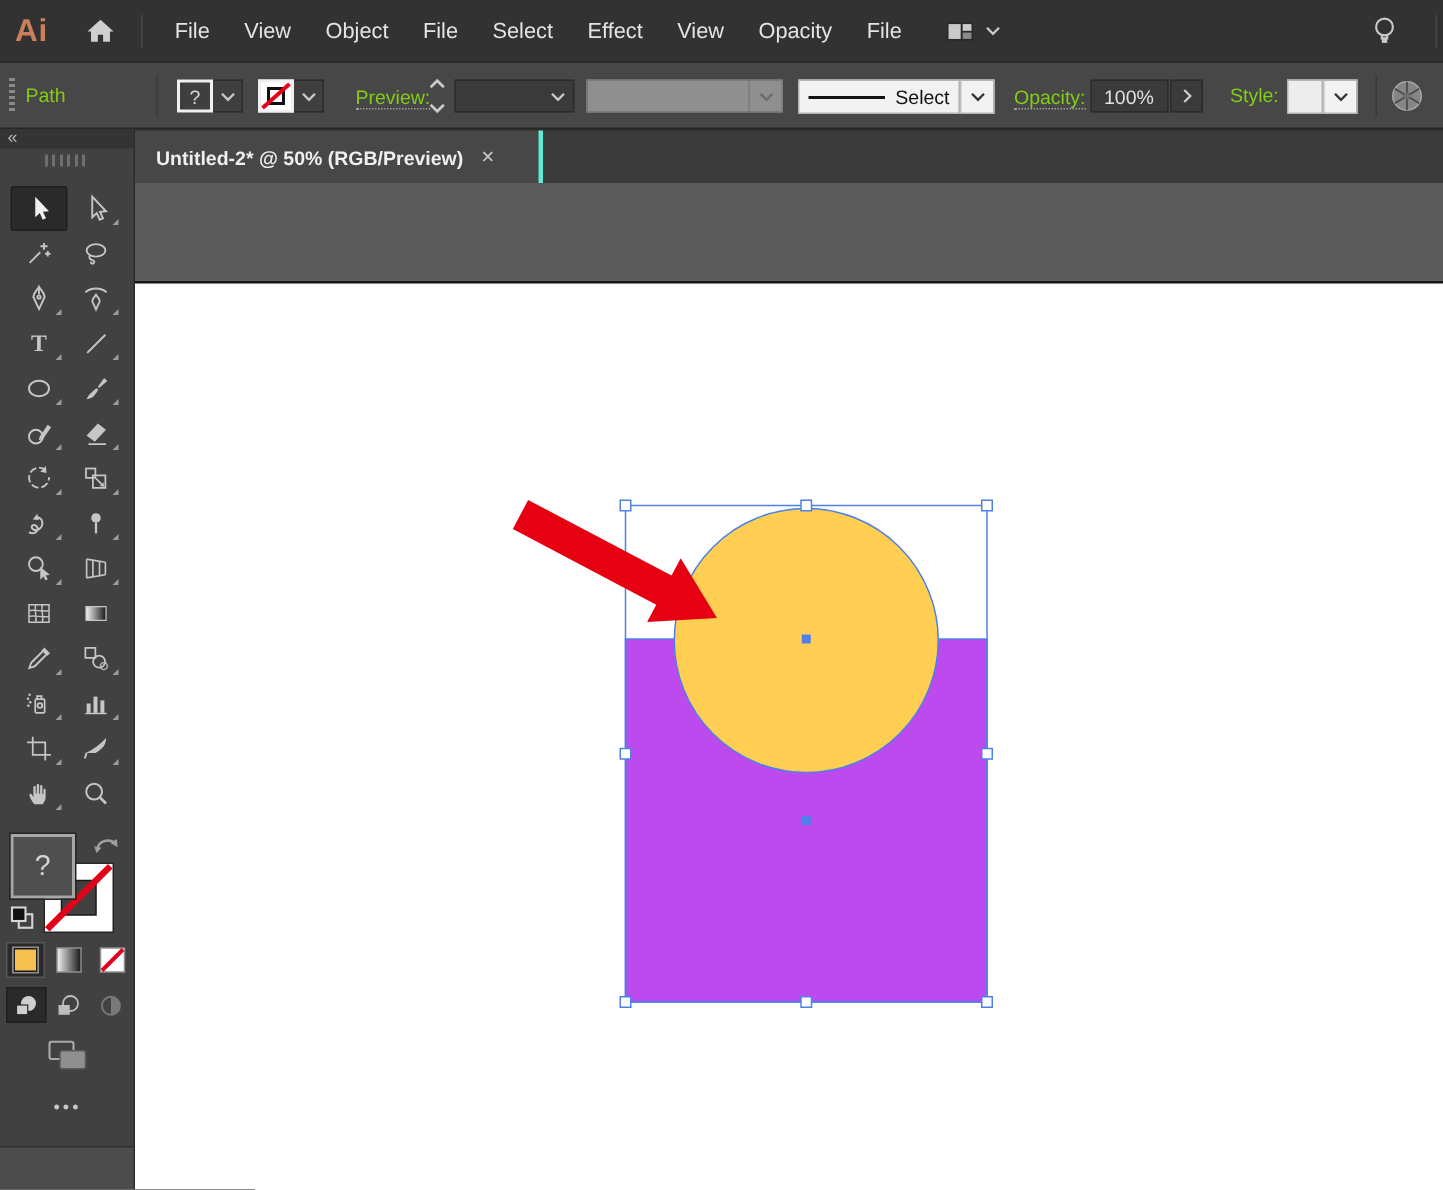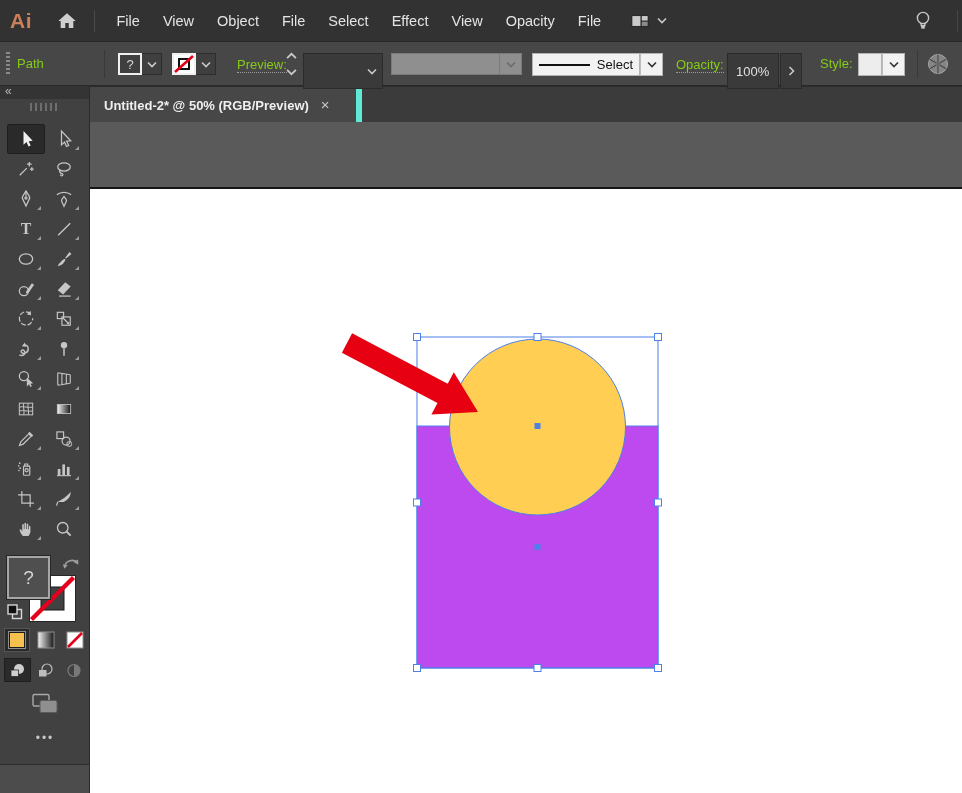--- a/index.html
+++ b/index.html
@@ -20,21 +20,21 @@
   .controlbar { position: relative; height: 44px; background: #474747; border-bottom: 1px solid #282828; }
   .cb-grip { position: absolute; left: 6px; top: 10px; width: 4px; height: 24px;
              background: repeating-linear-gradient(180deg,#8a8a8a 0 2px,transparent 2px 4px); }
   .cb-label { position: absolute; top: 0; height: 44px; line-height: 44px; font-size: 13px; color: #84cc16; }
   .dotted-u { border-bottom: 1px dotted #9d9d9d; line-height: 17px !important; top: 14px !important; height: 17px !important; }
   .cb-sep { position: absolute; top: 8px; width: 1px; height: 28px; background: #3a3a3a; }
   .swatch-combo { position: absolute; top: 11px; display: flex; }
   .swatch-box { width: 24px; height: 22px; background: #3f3f3f; border: 2px solid #f0f0f0; display: flex; align-items: center; justify-content: center; font-size: 13px; color: #d8d8d8; position: relative; }
   .swatch-box.white { background: #ffffff; }
   .chev-cell { width: 20px; height: 22px; background: #3f3f3f; border: 1px solid #2c2c2c; border-left: none; display: flex; align-items: center; justify-content: center; }
-  .dark-input { position: absolute; top: 11px; height: 36px; background: #3a3a3a; border: 1px solid #2b2b2b; color: #e0e0e0; font-size: 13px; display: flex; align-items: center; }
+  .dark-input { position: absolute; top: 11px; height: 22px; background: #3a3a3a; border: 1px solid #2b2b2b; color: #e0e0e0; font-size: 13px; display: flex; align-items: center; }
   .gray-combo { position: absolute; top: 11px; height: 22px; background: #8f8f8f; border: 1px solid #7a7a7a; display: flex; }
   .basic-combo { position: absolute; top: 11px; height: 23px; display: flex; }
   .basic-main { width: 108px; background: #f2f2f2; border: 1px solid #b3b3b3; display: flex; align-items: center; padding: 0 6px; gap: 7px; }
   .basic-line { flex: 1; height: 2px; background: #111; }
   .basic-label { font-size: 13px; color: #111; }
   .white-chev { width: 23px; background: #f2f2f2; border: 1px solid #b3b3b3; border-left: 1px solid #bdbdbd; display: flex; align-items: center; justify-content: center; }
   .stepper { position: absolute; top: 10px; width: 15px; height: 24px; display: flex; flex-direction: column; align-items: center; justify-content: space-between; }
 
   
   .main { display: flex; height: 707px; }
@@ -61,21 +61,21 @@
   .moderow { position: absolute; top: 572px; left: 4px; display: flex; gap: 1px; }
   .modebtn { width: 27px; height: 24px; display: flex; align-items: center; justify-content: center; }
   .modebtn.active { background: #2a2a2a; border: 1px solid #1e1e1e; }
   .screenmode { position: absolute; top: 604px; left: 28px; width: 34px; height: 26px; display: flex; align-items: center; justify-content: center; }
   .tb-ellipsis { position: absolute; top: 645px; left: 0; width: 90px; text-align: center; color: #c6c6c6; font-size: 12px; letter-spacing: 2px; }
   .tb-bottom { position: absolute; top: 678px; left: 0; width: 89px; height: 29px; background: #4c4c4c; border-top: 1px solid #2e2e2e; }
 
   
   .rightside { flex: 1; display: flex; flex-direction: column; }
   .tabbar { height: 36px; background: #3b3b3b; border-top: 1px solid #2c2c2c; display: flex; }
-  .doctab { width: 272px; height: 36px; background: #474747; border-right: 6px solid #5eead4; display: flex; align-items: center; padding: 0 10px 0 14px; }
+  .doctab { width: 272px; height: 36px; background: #474747; border-right: 3px solid #5eead4; display: flex; align-items: center; padding: 0 10px 0 14px; }
   .doctab-title { font-size: 13px; font-weight: bold; color: #efefef; white-space: nowrap; }
   .doctab-close { margin-left: 12px; font-size: 15px; color: #c9c9c9; line-height: 14px; }
   .canvas-wrap { position: relative; width: 872px; height: 671px; background: #ffffff; }
   .canvas-wrap svg.scene { display: block; }
   .handle { fill: #ffffff; stroke: var(--sel); stroke-width: 1; }
   .anchor { fill: var(--sel); }
   .outlined { stroke: var(--sel); stroke-width: 1; }
   .bbox { fill: none; stroke: var(--sel); stroke-width: 1; }
 
   .icon-svg { display: block; }

